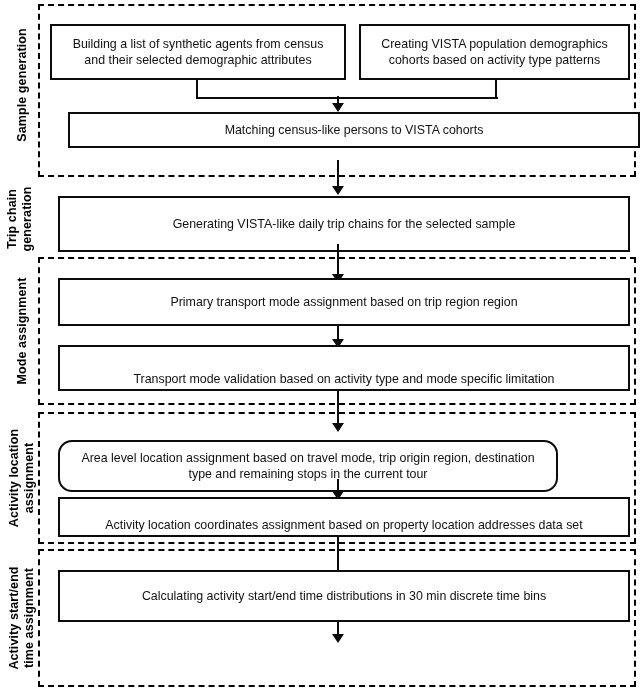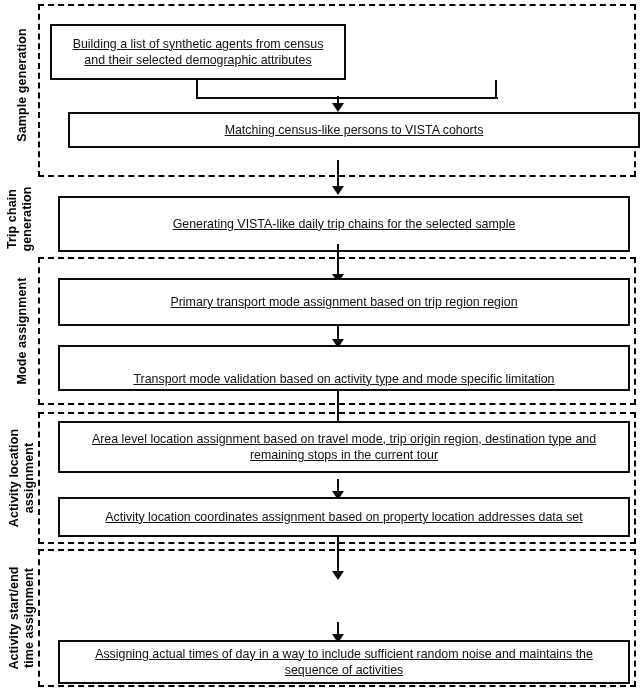--- a/index.html
+++ b/index.html
@@ -59,21 +59,20 @@
     border: 2.2px solid #0b0b0b;
     background: #ffffff;
     display: flex;
     align-items: center;
     justify-content: center;
     text-align: center;
     font-size: 12.4px;
     line-height: 1.32;
     padding: 2px 15px;
     color: #111111;
-    text-decoration: underline;
   }
   .pbox span { display: block; }
 
   
   .vline {
     position: absolute;
     width: 2.4px;
     background: #0b0b0b;
   }
   .hline {
@@ -96,20 +95,23 @@
 <div id="diagram">
 
   <div class="group-dashed" style="left:38px; top:4px; width:598px; height:173px;"></div>
 
   <div class="stage-label" style="left:-58px; top:75px; width:160px; height:20px; transform:rotate(-90deg);">Sample generation</div>
 
   <div class="pbox" style="left:50px; top:24px; width:296px; height:56px;">
     <span>Building a list of synthetic agents from census and their selected demographic attributes</span>
   </div>
 
+  <div class="pbox" style="left:359px; top:24px; width:271px; height:56px;">
+    <span>Creating VISTA population demographics cohorts based on activity type patterns</span>
+  </div>
 
   <div class="vline" style="left:196px; top:80px; height:19px;"></div>
   <div class="vline" style="left:495px; top:80px; height:19px;"></div>
   <div class="hline" style="left:196px; top:96.6px; width:302px;"></div>
   <div class="vline" style="left:337px; top:96px; height:11px;"></div>
   <div class="arrowhead" style="left:332.2px; top:103px;"></div>
 
   <div class="pbox" style="left:68px; top:112px; width:572px; height:36px;">
     <span>Matching census-like persons to VISTA cohorts</span>
   </div>
@@ -145,40 +147,40 @@
   </div>
 
   <div class="vline" style="left:337px; top:391px; height:36px;"></div>
   <div class="arrowhead" style="left:332.2px; top:423px;"></div>
 
   <div class="group-dashed" style="left:38px; top:412px; width:598px; height:132px;"></div>
 
   <div class="stage-label" style="left:-53px; top:463px; width:150px; height:30px; transform:rotate(-90deg);">Activity location
 assignment</div>
 
-  <div class="pbox" style="left:58px; top:421px; width:572px; height:52px;">
+  <div class="pbox" style="left:58px; top:440px; width:500px; height:52px;border-radius:14px;">
     <span>Area level location assignment based on travel mode, trip origin region, destination type and remaining stops in the current tour</span>
   </div>
 
   <div class="vline" style="left:337px; top:479px; height:19px;"></div>
   <div class="arrowhead" style="left:332.2px; top:491px;"></div>
 
-  <div class="pbox" style="left:58px; top:497px; width:572px; height:40px;">
+  <div class="pbox" style="left:58px; top:497px; width:572px; height:40px;align-items:flex-end;">
     <span>Activity location coordinates assignment based on property location addresses data set</span>
   </div>
 
   <div class="vline" style="left:337px; top:537px; height:38px;"></div>
   <div class="arrowhead" style="left:332.2px; top:571px;"></div>
 
   <div class="group-dashed" style="left:38px; top:549px; width:598px; height:138px;"></div>
 
   <div class="stage-label" style="left:-54px; top:603px; width:152px; height:30px; transform:rotate(-90deg);">Activity start/end
 time assignment</div>
 
+  <div class="pbox" style="left:58px; top:570px; width:572px; height:52px;">
+    <span>Calculating activity start/end time distributions in 30 min discrete time bins</span>
+  </div>
 
   <div class="vline" style="left:337px; top:622px; height:19px;"></div>
   <div class="arrowhead" style="left:332.2px; top:634px;"></div>
 
-  <div class="pbox" style="left:58px; top:640px; width:572px; height:44px;">
-    <span>Assigning actual times of day in a way to include sufficient random noise and maintains the sequence of activities</span>
-  </div>
 
 </div>
 
 </body></html>

